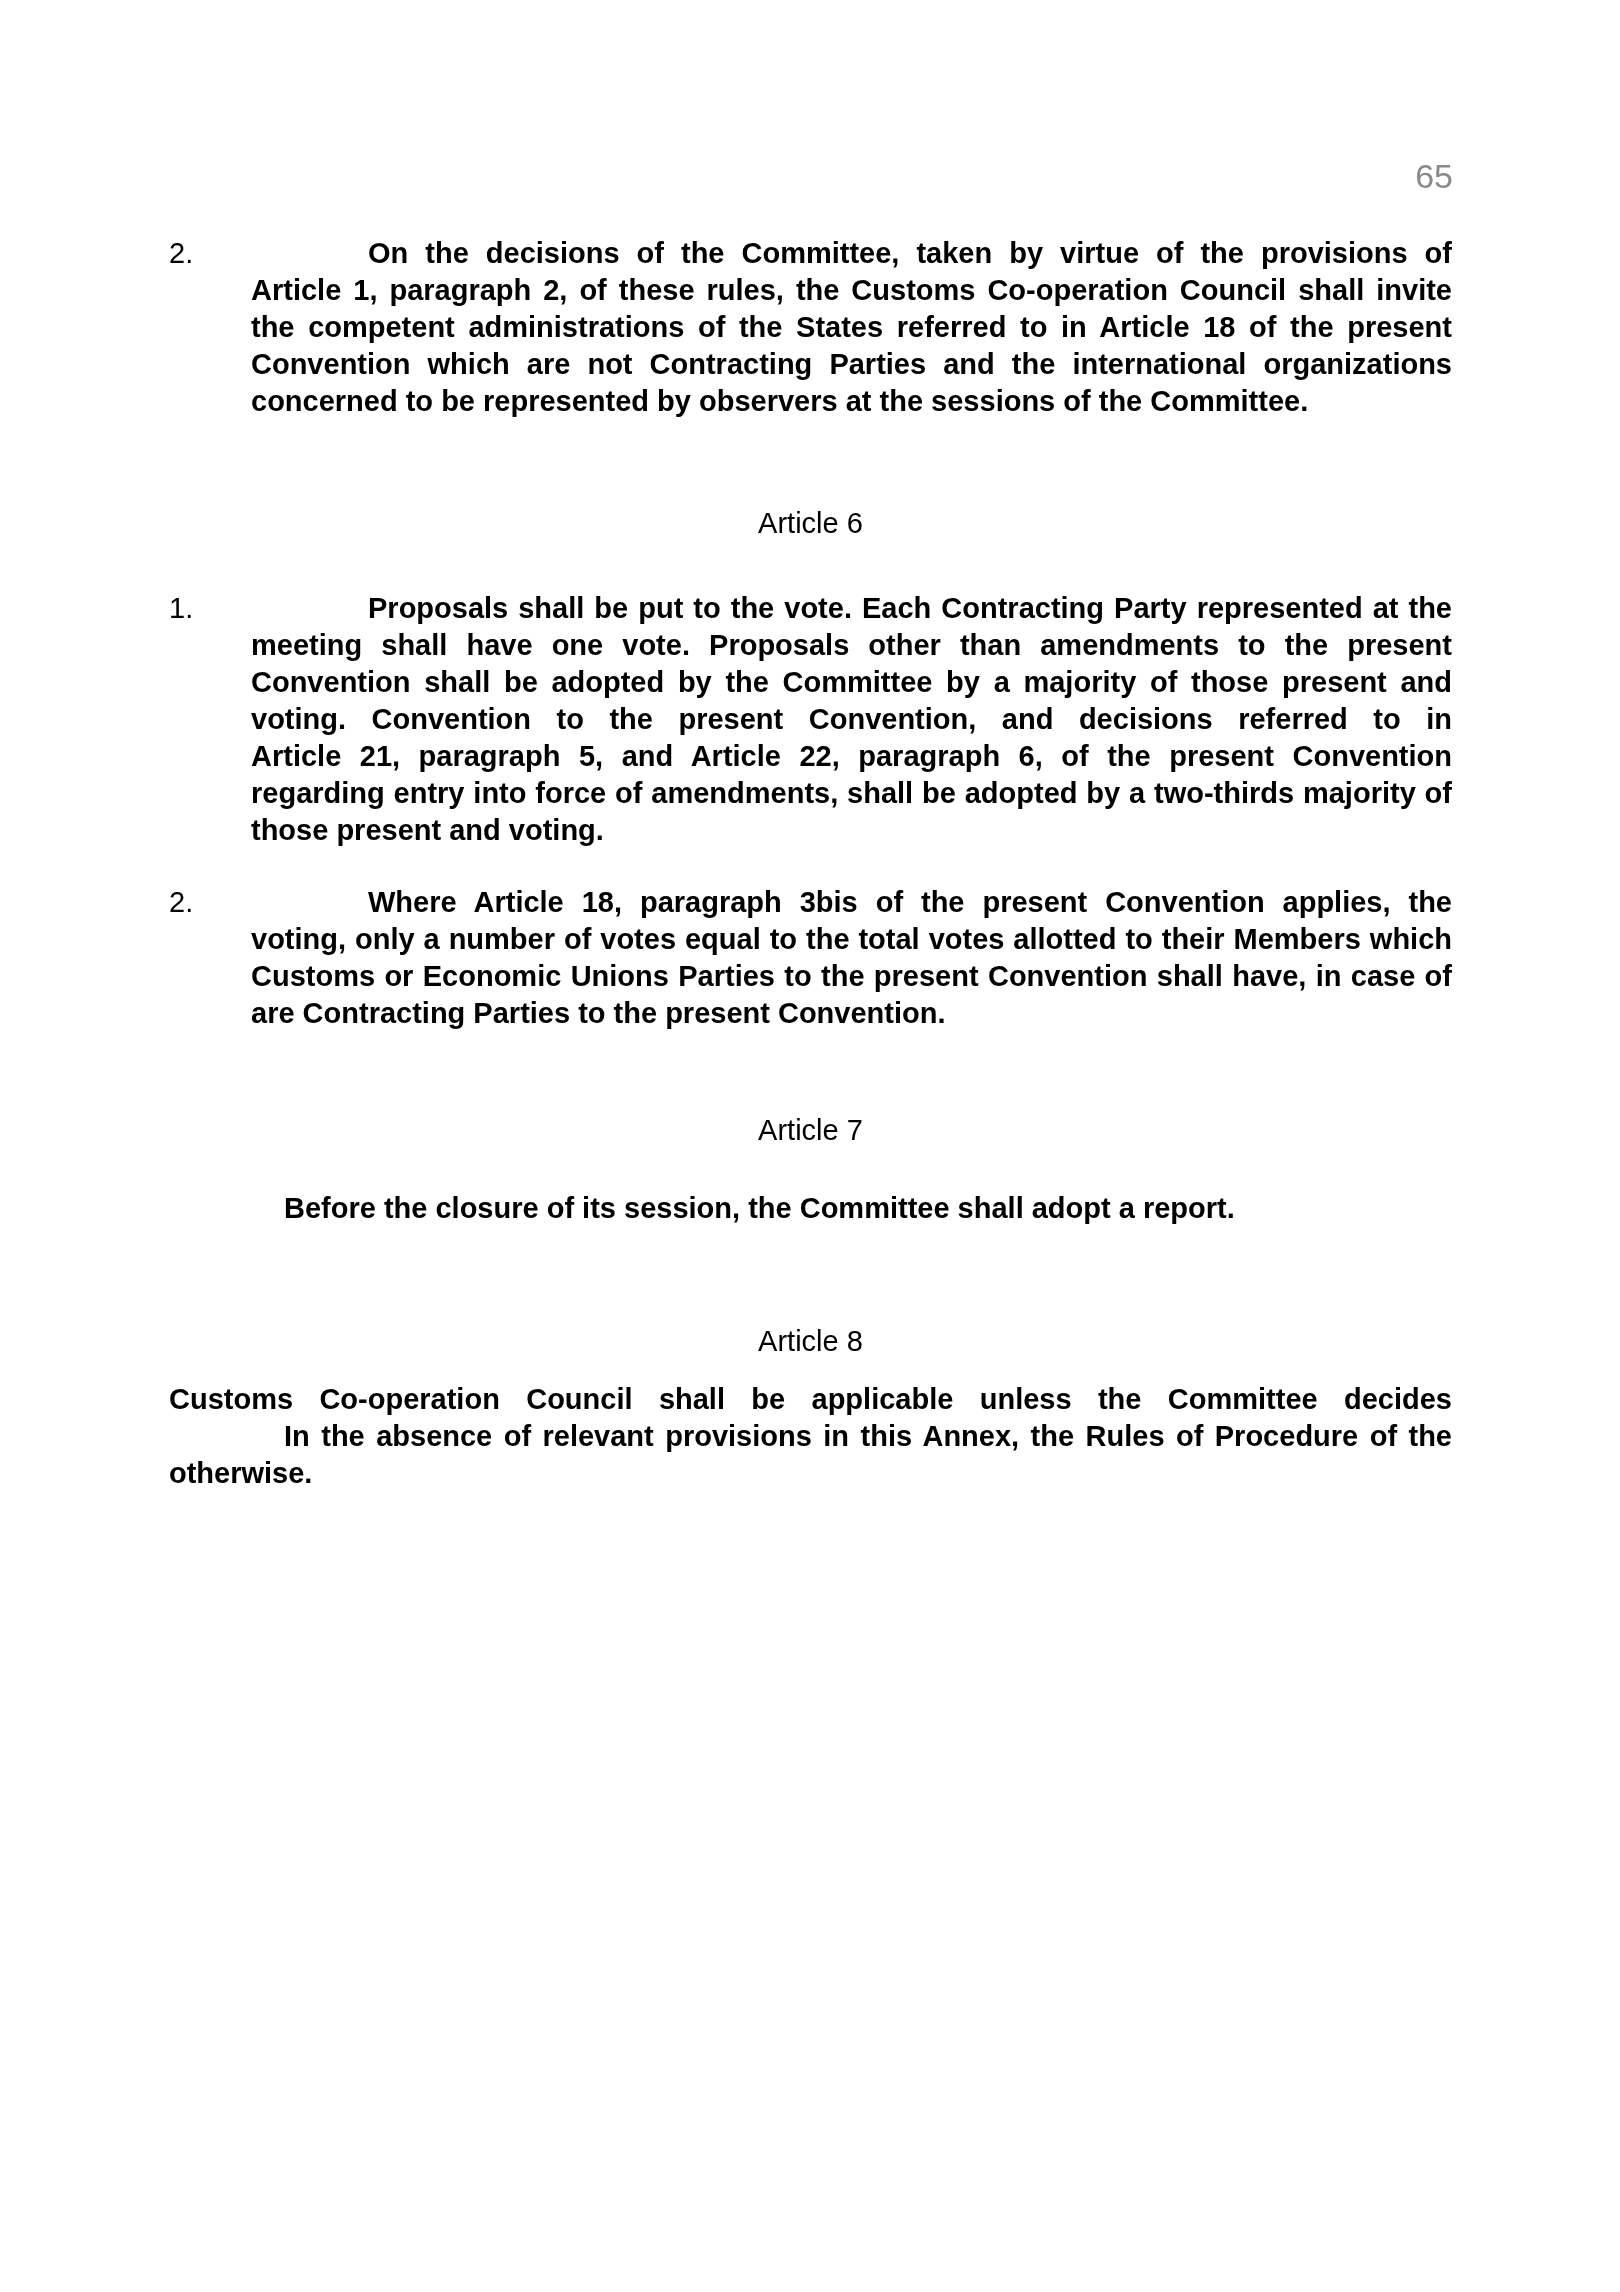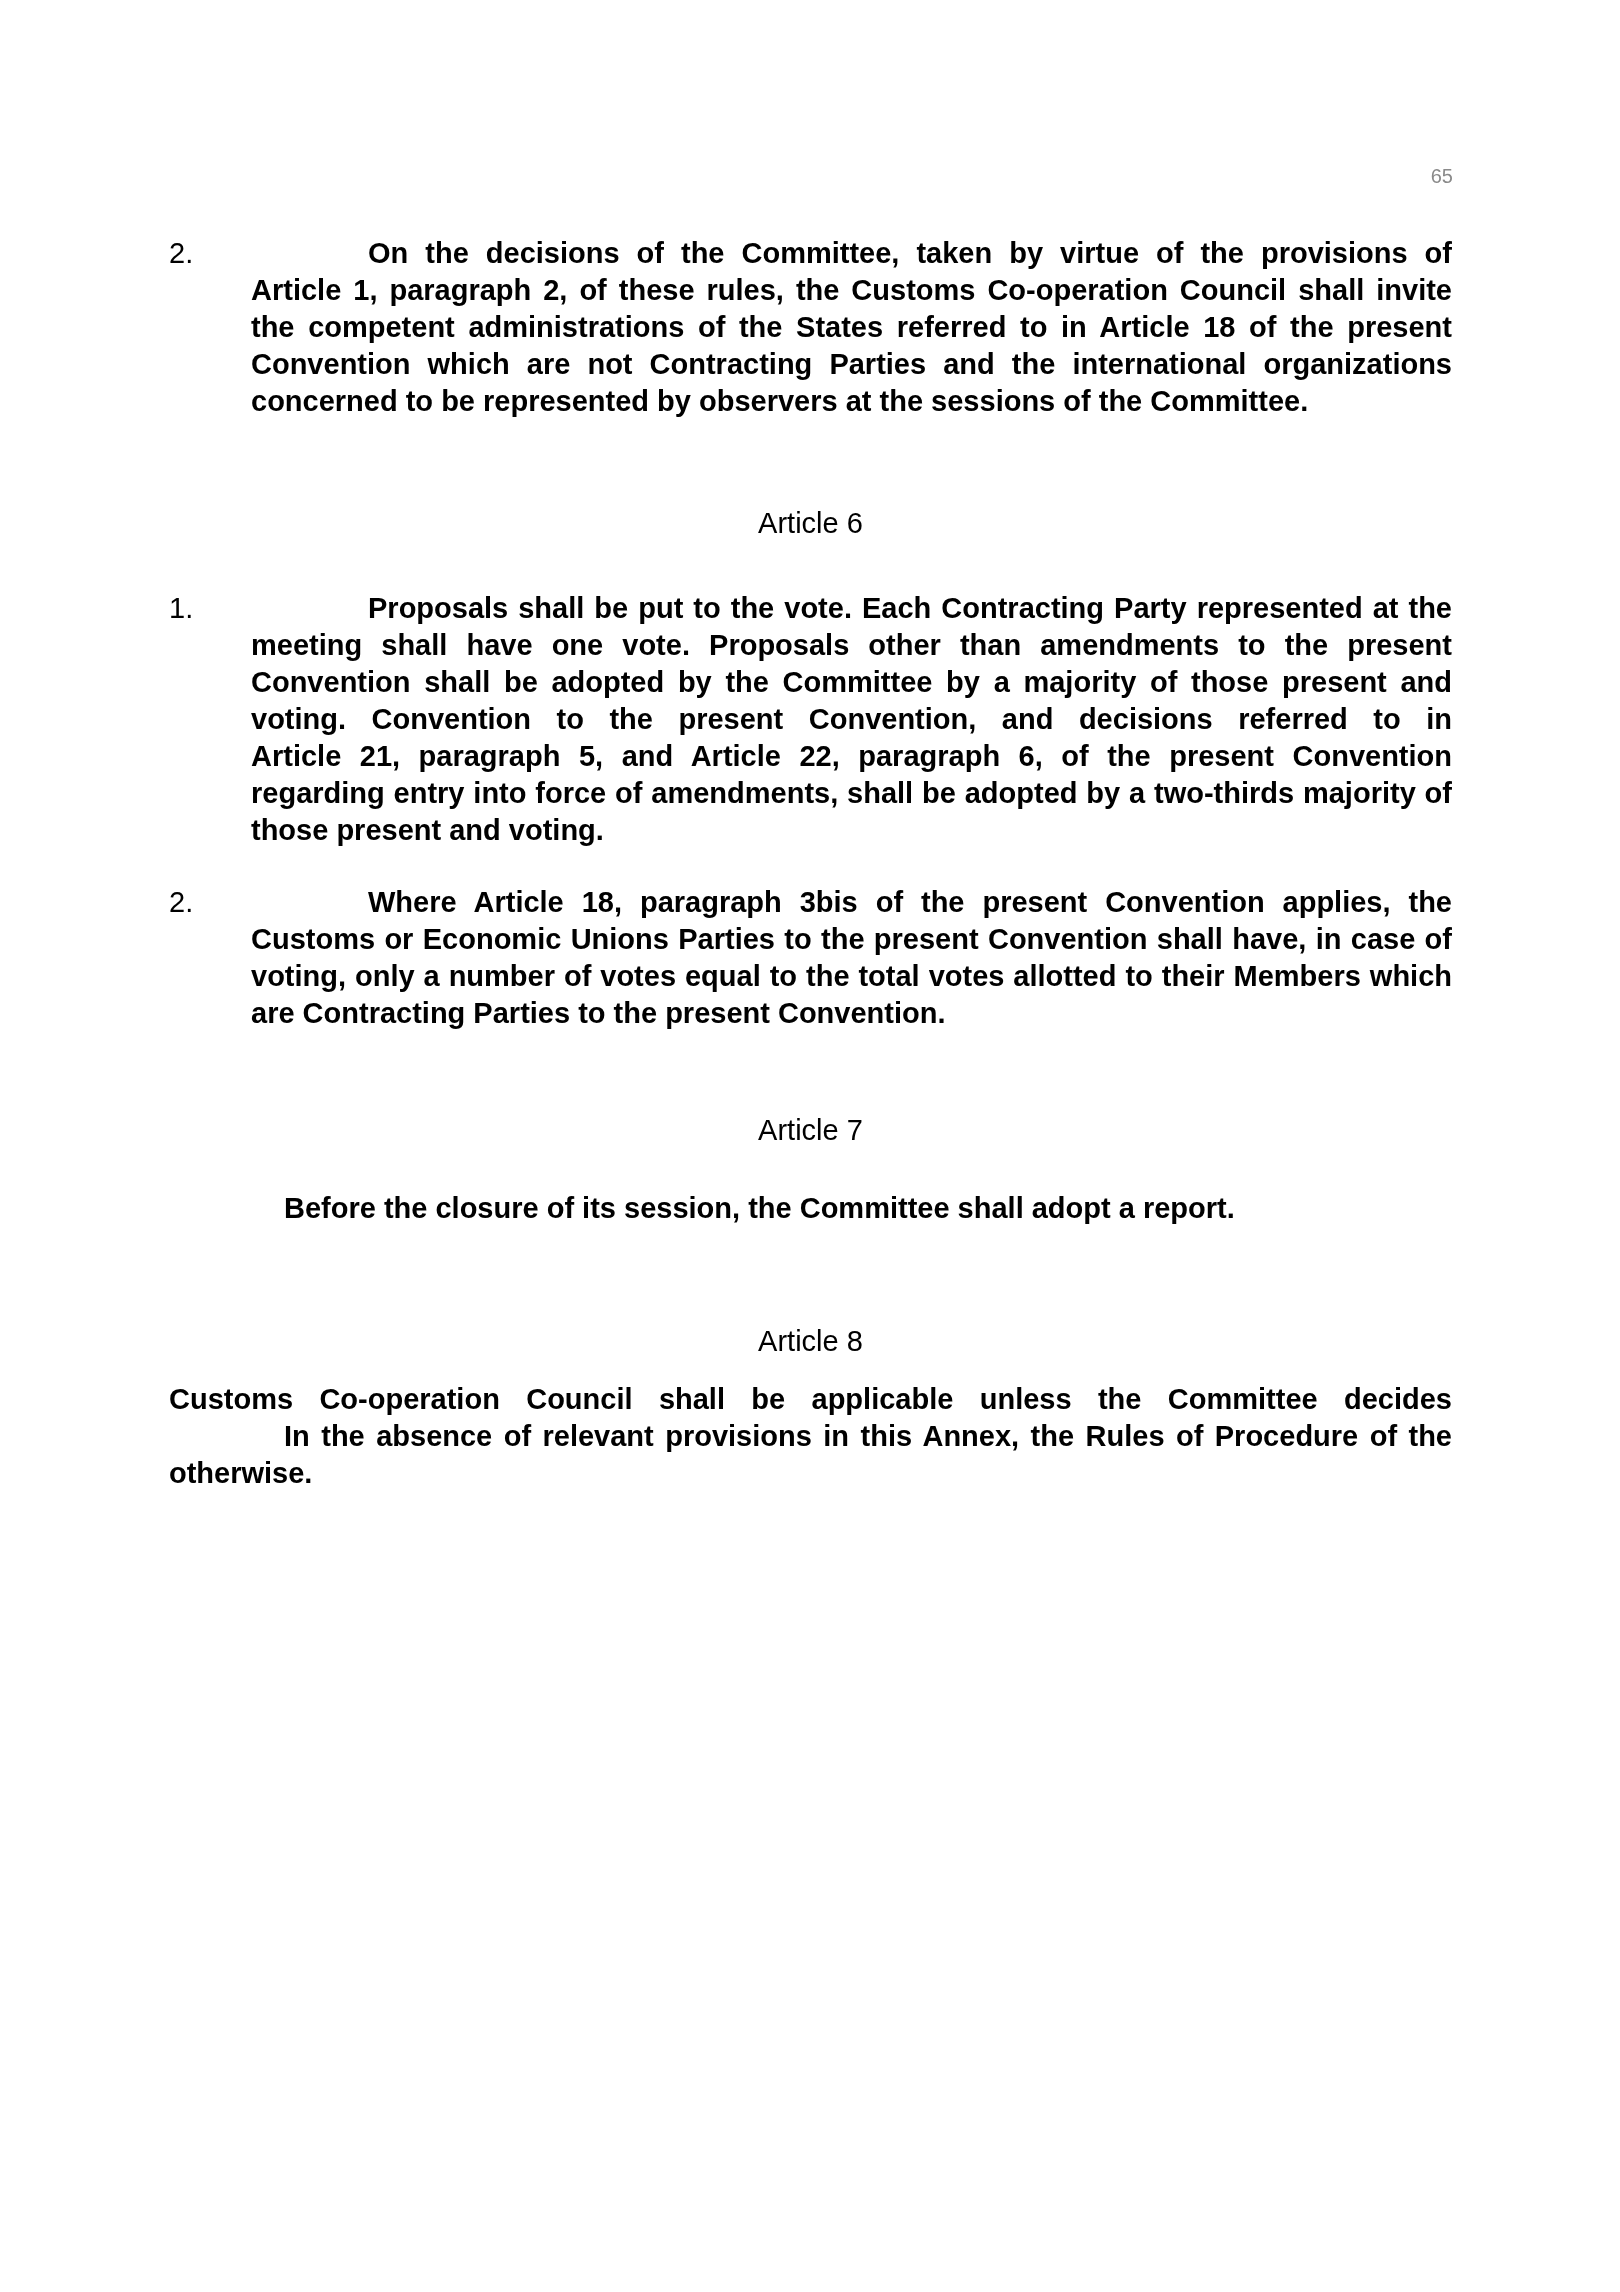--- a/index.html
+++ b/index.html
@@ -16,21 +16,21 @@
     font-size: 29px;
     line-height: 37px;
     color: #000000;
     overflow: hidden;
   }
   .page-number {
     position: absolute;
     top: 160px;
     right: 167px;
     color: #8a8a8a;
-    font-size: 20px;
+    font-size: 34px;
     line-height: 33px;
   }
   .para {
     position: absolute;
   }
   .num-para {
     left: 251px;
     width: 1201px;
   }
   .plain-para {
@@ -90,22 +90,22 @@
     <span class="line">Convention shall be adopted by the Committee by a majority of those present and</span>
     <span class="line">voting.  Convention to the present Convention, and decisions referred to in</span>
     <span class="line">Article 21, paragraph 5, and Article 22, paragraph 6, of the present Convention</span>
     <span class="line">regarding entry into force of amendments, shall be adopted by a two-thirds majority of</span>
     <span class="line last">those present and voting.</span>
   </div>
 
   <div class="para num-para" style="top:884px;">
     <span class="marker">2.</span>
     <span class="line first">Where Article 18, paragraph 3bis of the present Convention applies, the</span>
+    <span class="line">voting, only a number of votes equal to the total votes allotted to their Members which</span>
     <span class="line">Customs or Economic Unions Parties to the present Convention shall have, in case of</span>
-    <span class="line">voting, only a number of votes equal to the total votes allotted to their Members which</span>
     <span class="line last">are Contracting Parties to the present Convention.</span>
   </div>
 
   <div class="heading" style="top:1112px;">Article 7</div>
 
   <div class="para plain-para" style="top:1190px;">
     <span class="line pfirst last">Before the closure of its session, the Committee shall adopt a report.</span>
   </div>
 
   <div class="heading" style="top:1304px;margin-top:19px;">Article 8</div>

